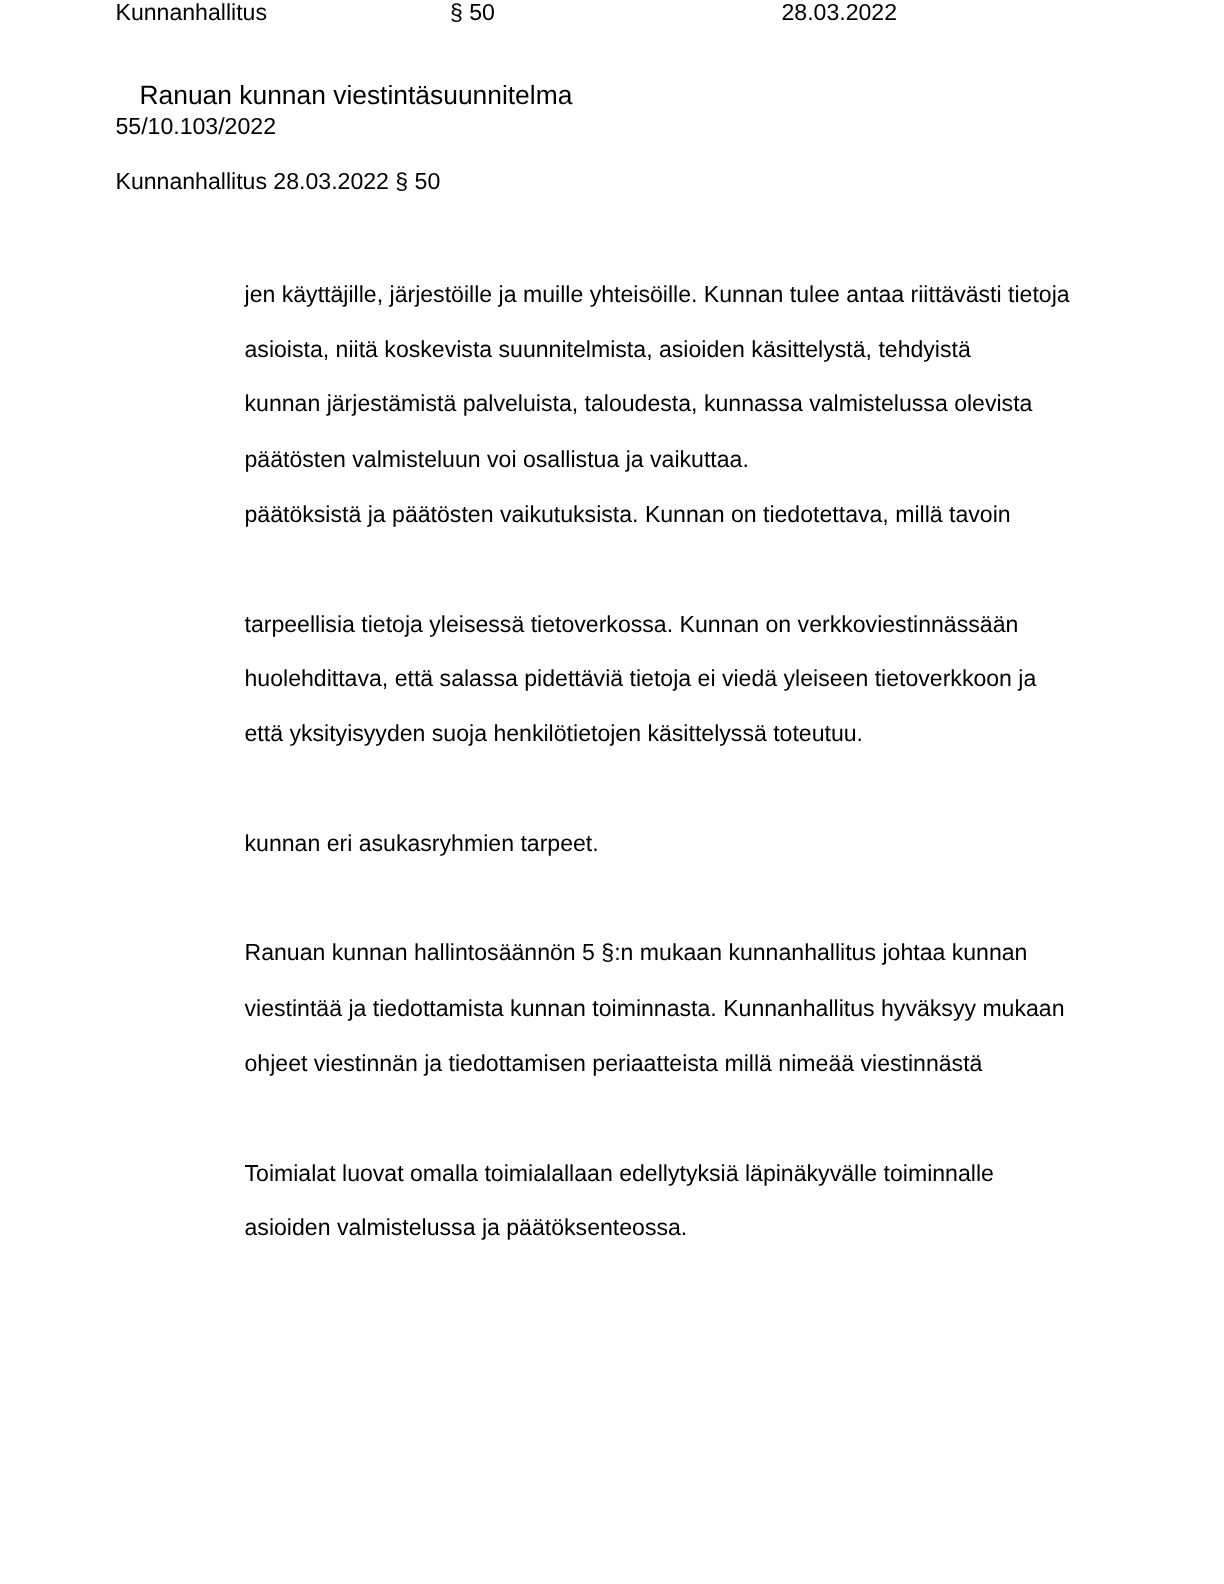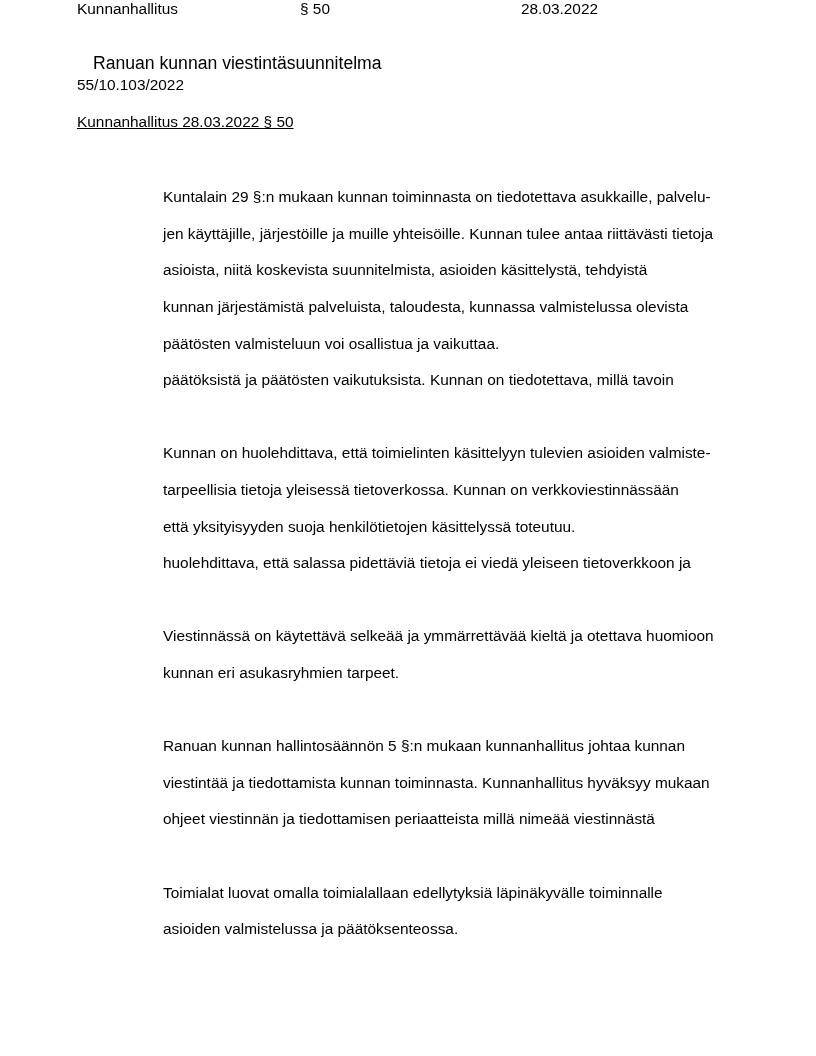--- a/index.html
+++ b/index.html
@@ -49,21 +49,20 @@
       left: 77px;
       line-height: 18px;
       white-space: nowrap;
     }
     .meeting-line {
       position: absolute;
       top: 113px;
       left: 77px;
       line-height: 18px;
       white-space: nowrap;
-      text-decoration: underline;
     }
     .body-text {
       position: absolute;
       top: 170px;
       left: 163px;
       width: 590px;
       line-height: 18.3px;
     }
     .para {
       margin: 0 0 18.3px 0;
@@ -85,37 +84,34 @@
 
 <h1 class="title">Ranuan kunnan viestintäsuunnitelma</h1>
 
 <div class="ref-number">55/10.103/2022</div>
 
 <div class="meeting-line">Kunnanhallitus 28.03.2022 § 50</div>
 
 <div class="body-text">
 
   <p class="para">
-    <span class="line">Kuntalain 29 §:n mukaan kunnan toiminnasta on tiedotettava asukkaille, palvelu-</span>
     <span class="line">jen käyttäjille, järjestöille ja muille yhteisöille. Kunnan tulee antaa riittävästi tietoja</span>
     <span class="line">asioista, niitä koskevista suunnitelmista, asioiden käsittelystä, tehdyistä</span>
     <span class="line">kunnan järjestämistä palveluista, taloudesta, kunnassa valmistelussa olevista</span>
     <span class="line">päätösten valmisteluun voi osallistua ja vaikuttaa.</span>
     <span class="line">päätöksistä ja päätösten vaikutuksista. Kunnan on tiedotettava, millä tavoin</span>
   </p>
 
   <p class="para">
-    <span class="line">Kunnan on huolehdittava, että toimielinten käsittelyyn tulevien asioiden valmiste-</span>
     <span class="line">tarpeellisia tietoja yleisessä tietoverkossa. Kunnan on verkkoviestinnässään</span>
+    <span class="line">huolehdittava, että salassa pidettäviä tietoja ei viedä yleiseen tietoverkkoon ja</span>
     <span class="line">että yksityisyyden suoja henkilötietojen käsittelyssä toteutuu.</span>
-    <span class="line">huolehdittava, että salassa pidettäviä tietoja ei viedä yleiseen tietoverkkoon ja</span>
   </p>
 
   <p class="para">
-    <span class="line">Viestinnässä on käytettävä selkeää ja ymmärrettävää kieltä ja otettava huomioon</span>
     <span class="line">kunnan eri asukasryhmien tarpeet.</span>
   </p>
 
   <p class="para">
     <span class="line">Ranuan kunnan hallintosäännön 5 §:n mukaan kunnanhallitus johtaa kunnan</span>
     <span class="line">viestintää ja tiedottamista kunnan toiminnasta. Kunnanhallitus hyväksyy mukaan</span>
     <span class="line">ohjeet viestinnän ja tiedottamisen periaatteista millä nimeää viestinnästä</span>
   </p>
 
   <p class="para">

